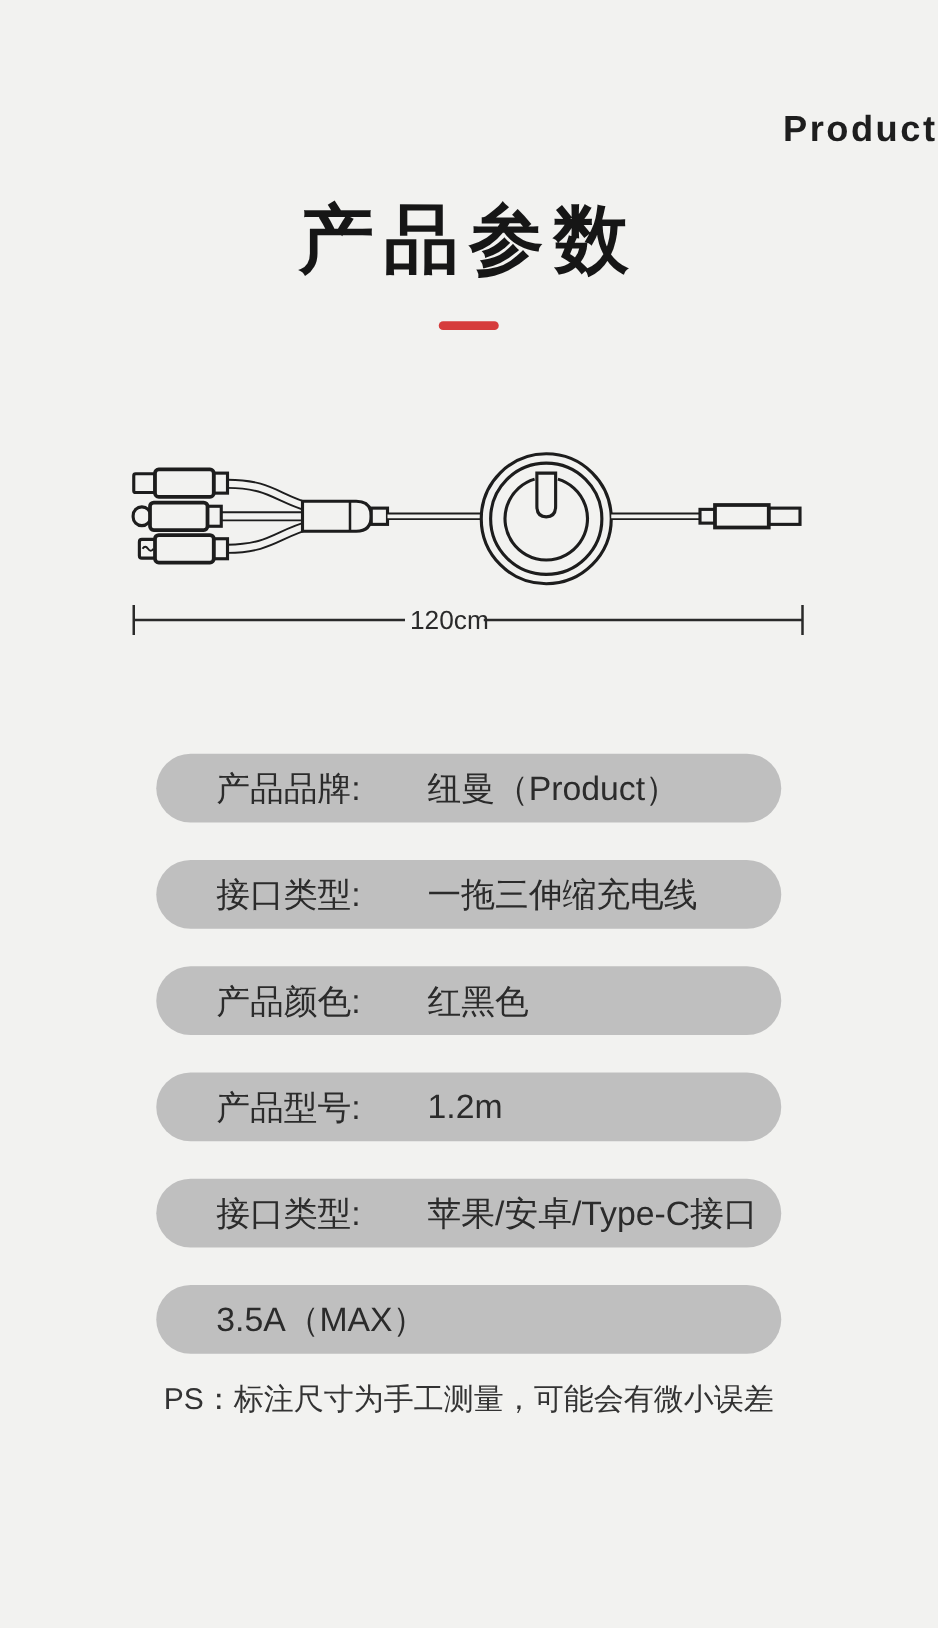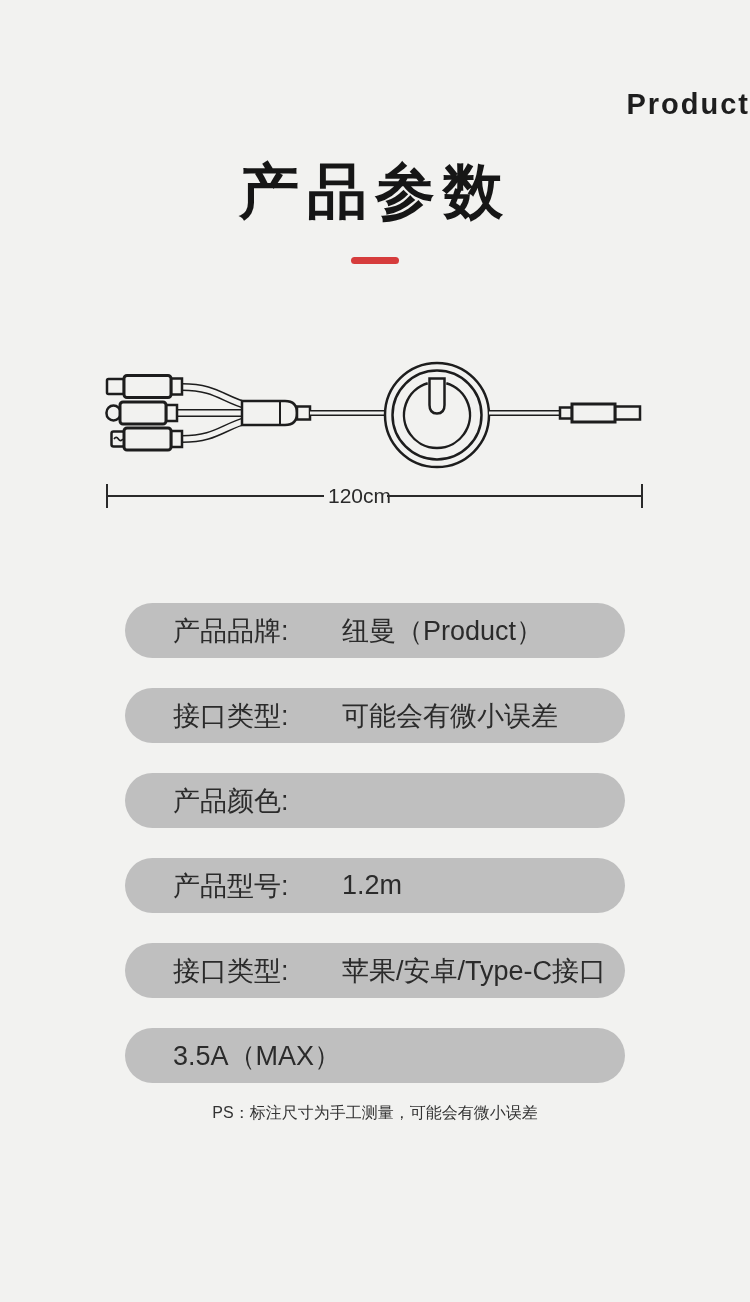--- a/index.html
+++ b/index.html
@@ -49,21 +49,21 @@
     padding-left: 48px;
     box-sizing: border-box;
     font-size: 27px;
     color: #2b2b2b;
   }
   .param-label { width: 169px; flex: 0 0 169px; }
   .param-value { flex: 1; }
   .note {
     margin-top: -10px;
     text-align: center;
-    font-size: 16px;
+    font-size: 24px;
     color: #333333;
   }
   .ln { stroke: #1d1d1d; fill: none; }
   .shape { stroke: #1d1d1d; fill: #f2f2f0; }
   .dim { stroke: #2a2a2a; stroke-width: 2; }
   .dim-text { fill: #2a2a2a; font-size: 21px; font-family: "Liberation Sans", sans-serif; }
 </style>
 </head>
 <body>
 
@@ -145,24 +145,25 @@
   </g>
 </svg>
 
 <div class="params">
   <div class="param-row">
     <span class="param-label">产品品牌:</span>
     <span class="param-value">纽曼（Product）</span>
   </div>
   <div class="param-row">
     <span class="param-label">接口类型:</span>
-    <span class="param-value">可能会有微小误差</span>
+    <span class="param-value">一拖三伸缩充电线</span>
   </div>
   <div class="param-row">
     <span class="param-label">产品颜色:</span>
+    <span class="param-value">红黑色</span>
   </div>
   <div class="param-row">
     <span class="param-label">产品型号:</span>
     <span class="param-value">1.2m</span>
   </div>
   <div class="param-row">
     <span class="param-label">接口类型:</span>
     <span class="param-value">苹果/安卓/Type-C接口</span>
   </div>
   <div class="param-row">

